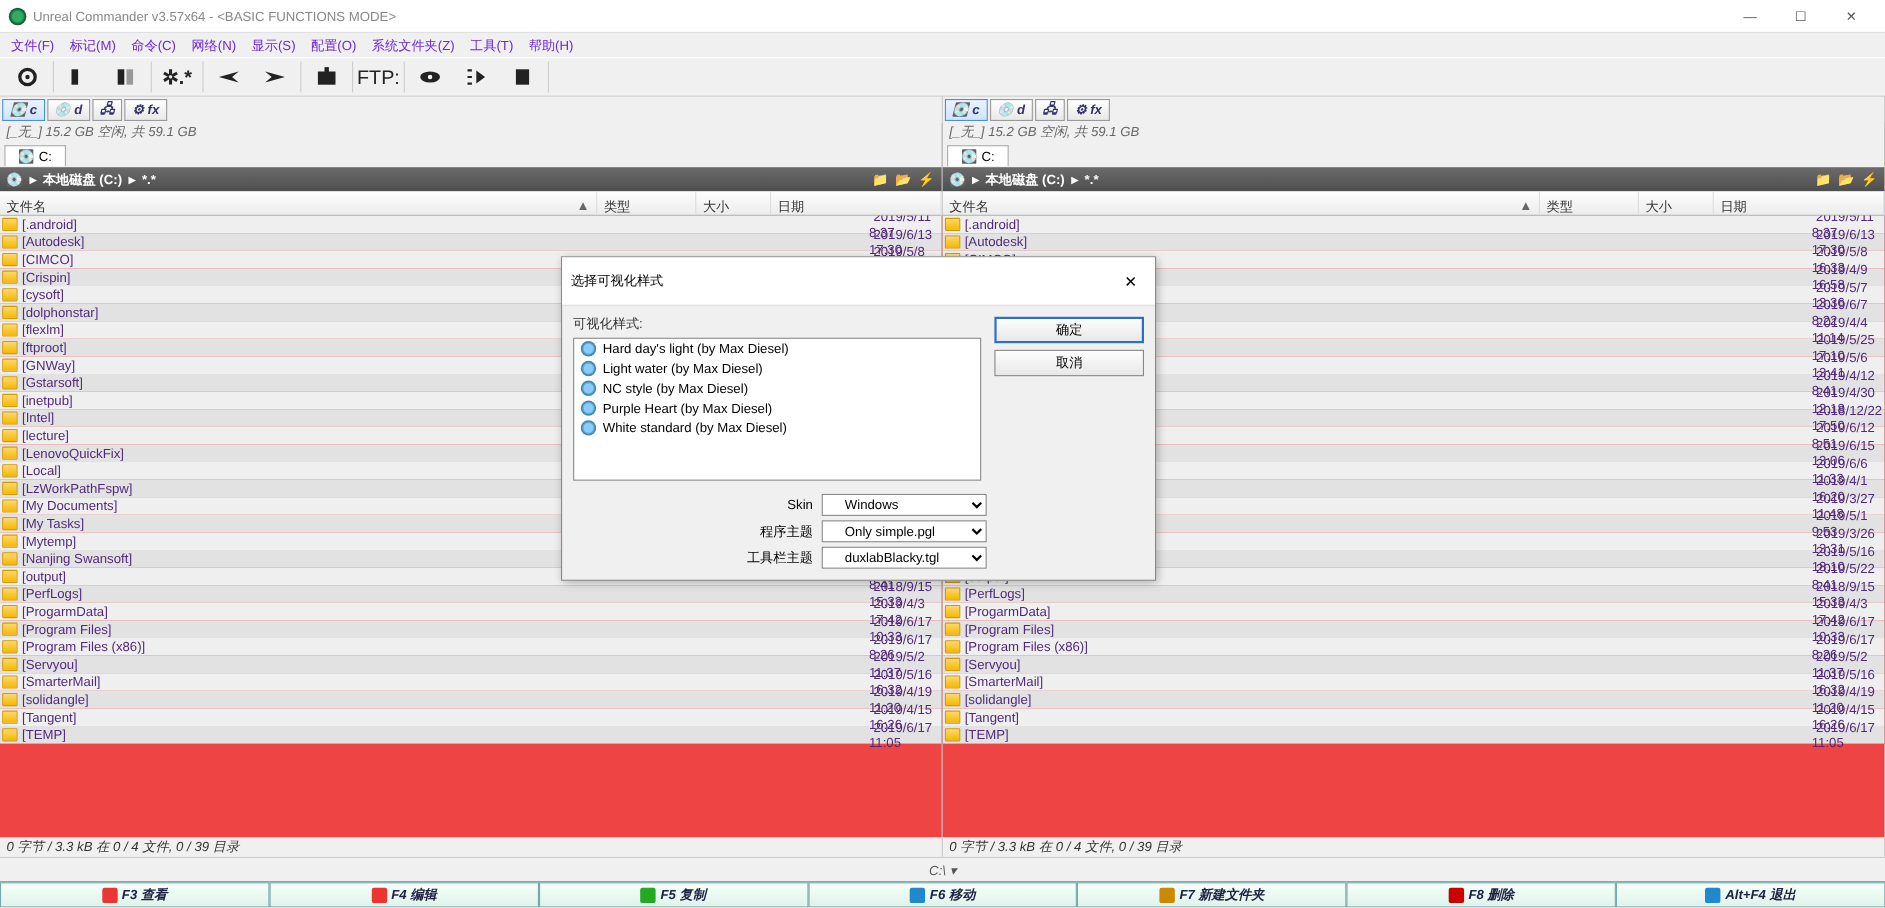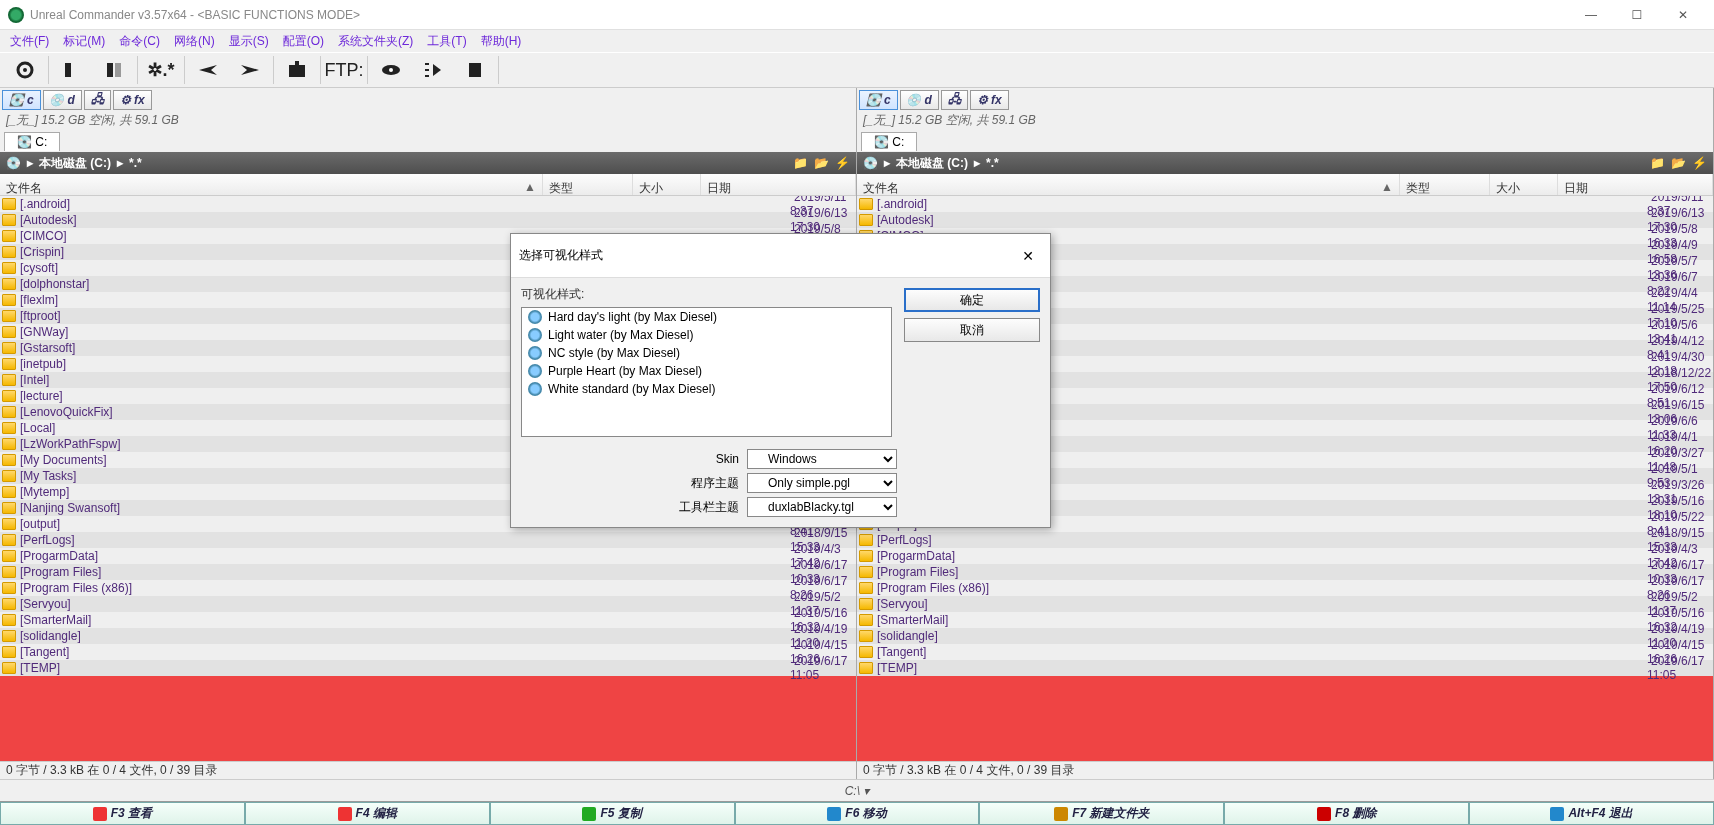--- a/index.html
+++ b/index.html
@@ -30,21 +30,21 @@
 .col-size{width:68px}
 .col-date{width:155px}
 .filelist{flex:1;overflow:auto;background:#ef4444}
 .row{height:16px;display:flex;align-items:center;padding:0 2px;color:#502a7a}
 .row:nth-child(odd){background:#efefef}
 .row:nth-child(even){background:#e2e2e2}
 .row .ficon{width:14px;height:12px;background:linear-gradient(#ffd86b,#f5b800);border:1px solid #d49a00;border-radius:1px;margin-right:4px}
 .row .fname{flex:1;white-space:nowrap;overflow:hidden}
 .row .fsize{width:68px;text-align:left;padding-left:4px}
 .row .fdate{width:155px;padding-left:4px}
-.statusline{height:18px;padding:0 6px;color:#333;border-top:1px solid #ccc;background:#f0f0f0}
+.statusline{height:18px;padding:0 6px;color:#333;font-style:italic;border-top:1px solid #ccc;background:#f0f0f0}
 .cmdline{height:22px;background:#f0f0f0;display:flex;align-items:center;justify-content:center;color:#555;font-style:italic;border-top:1px solid #ccc}
 .fkeys{height:24px;display:flex;border-top:1px solid #999}
 .fkey{flex:1;border:1px solid #7aa;background:linear-gradient(#f5fffa,#dff3ea);display:flex;align-items:center;justify-content:center;gap:4px;font-style:italic;font-weight:bold;color:#224}
 .fkey .ic{width:14px;height:14px}
 .modal{position:absolute;left:510px;top:233px;width:541px;height:295px;background:#f0f0f0;border:1px solid #888;box-shadow:2px 2px 8px rgba(0,0,0,.3);display:flex;flex-direction:column}
 .modal-title{height:44px;display:flex;align-items:center;padding:0 8px;background:#fff;border-bottom:1px solid #ddd}
 .modal-title .spacer{flex:1}
 .modal-close{width:28px;text-align:center;font-size:14px}
 .modal-body{flex:1;padding:8px 10px;display:flex;gap:12px}
 .modal-left{flex:1;display:flex;flex-direction:column}

